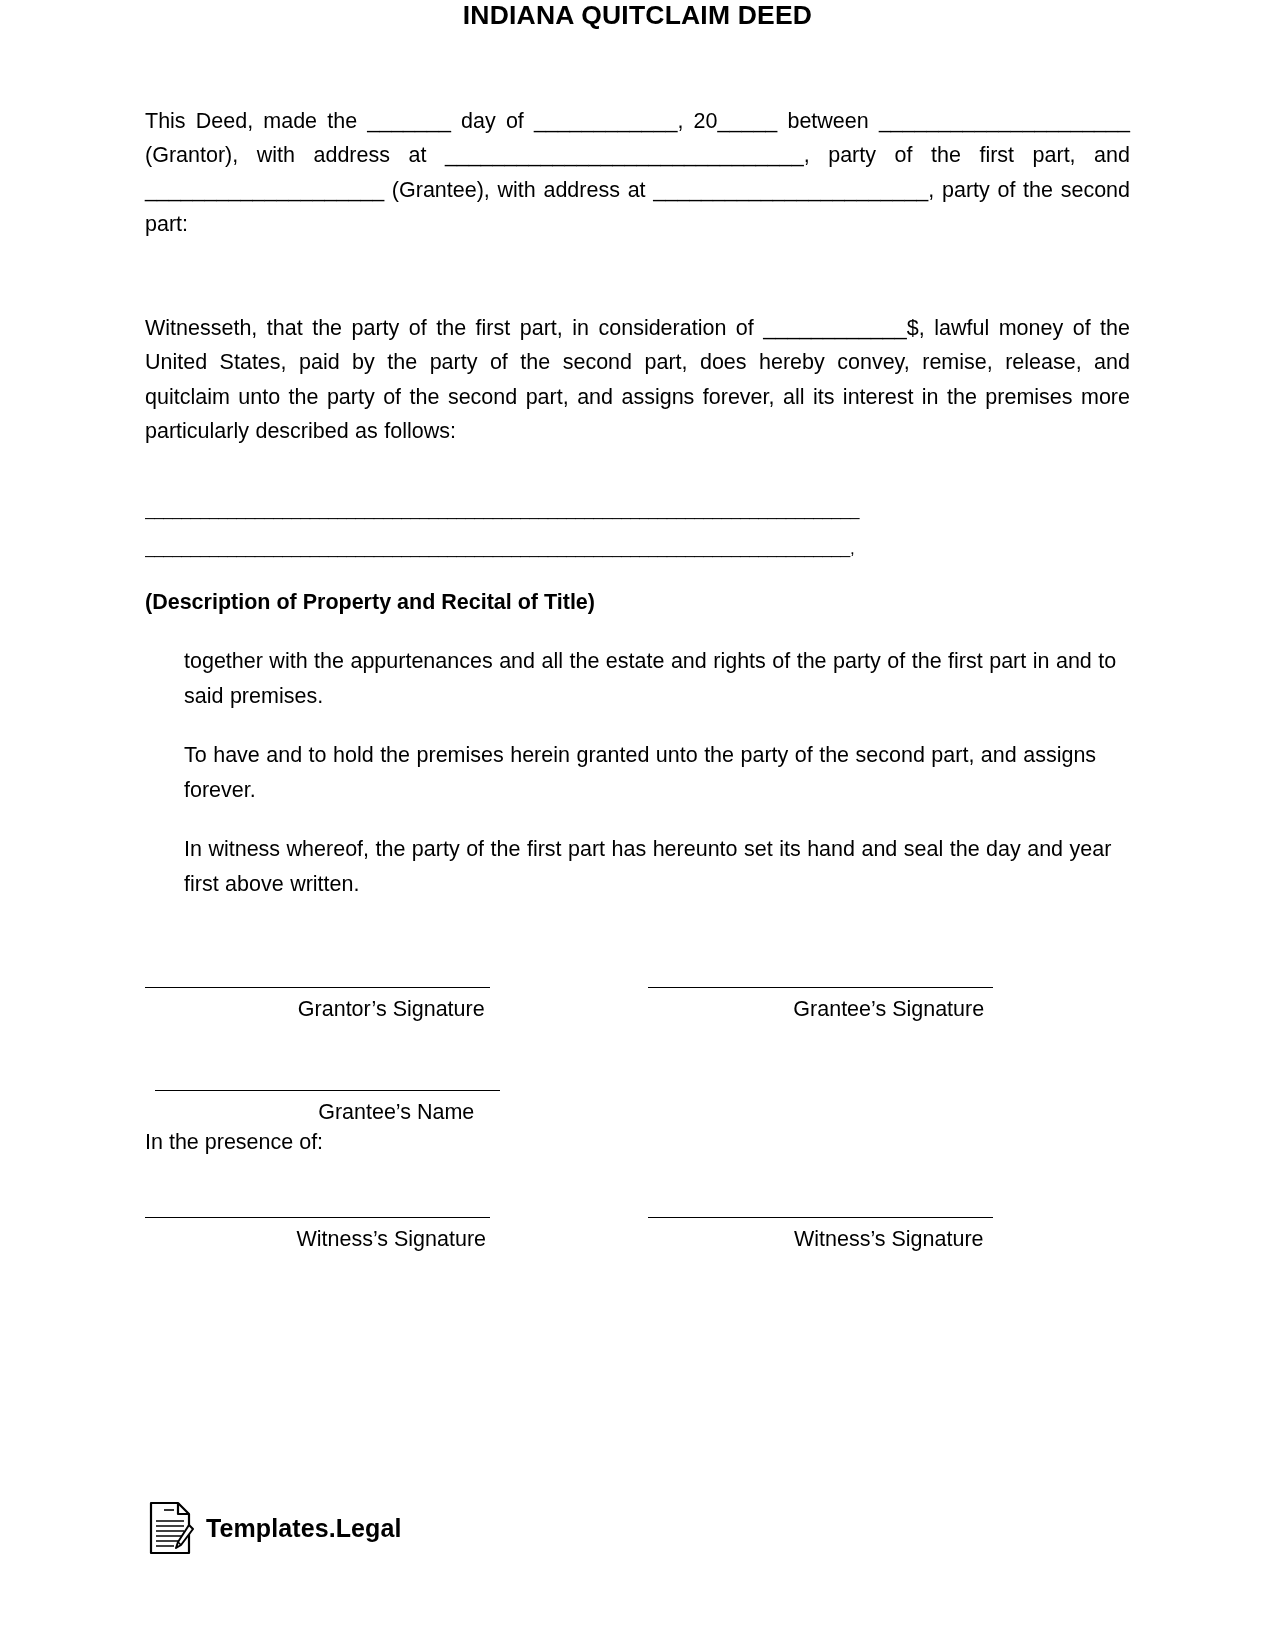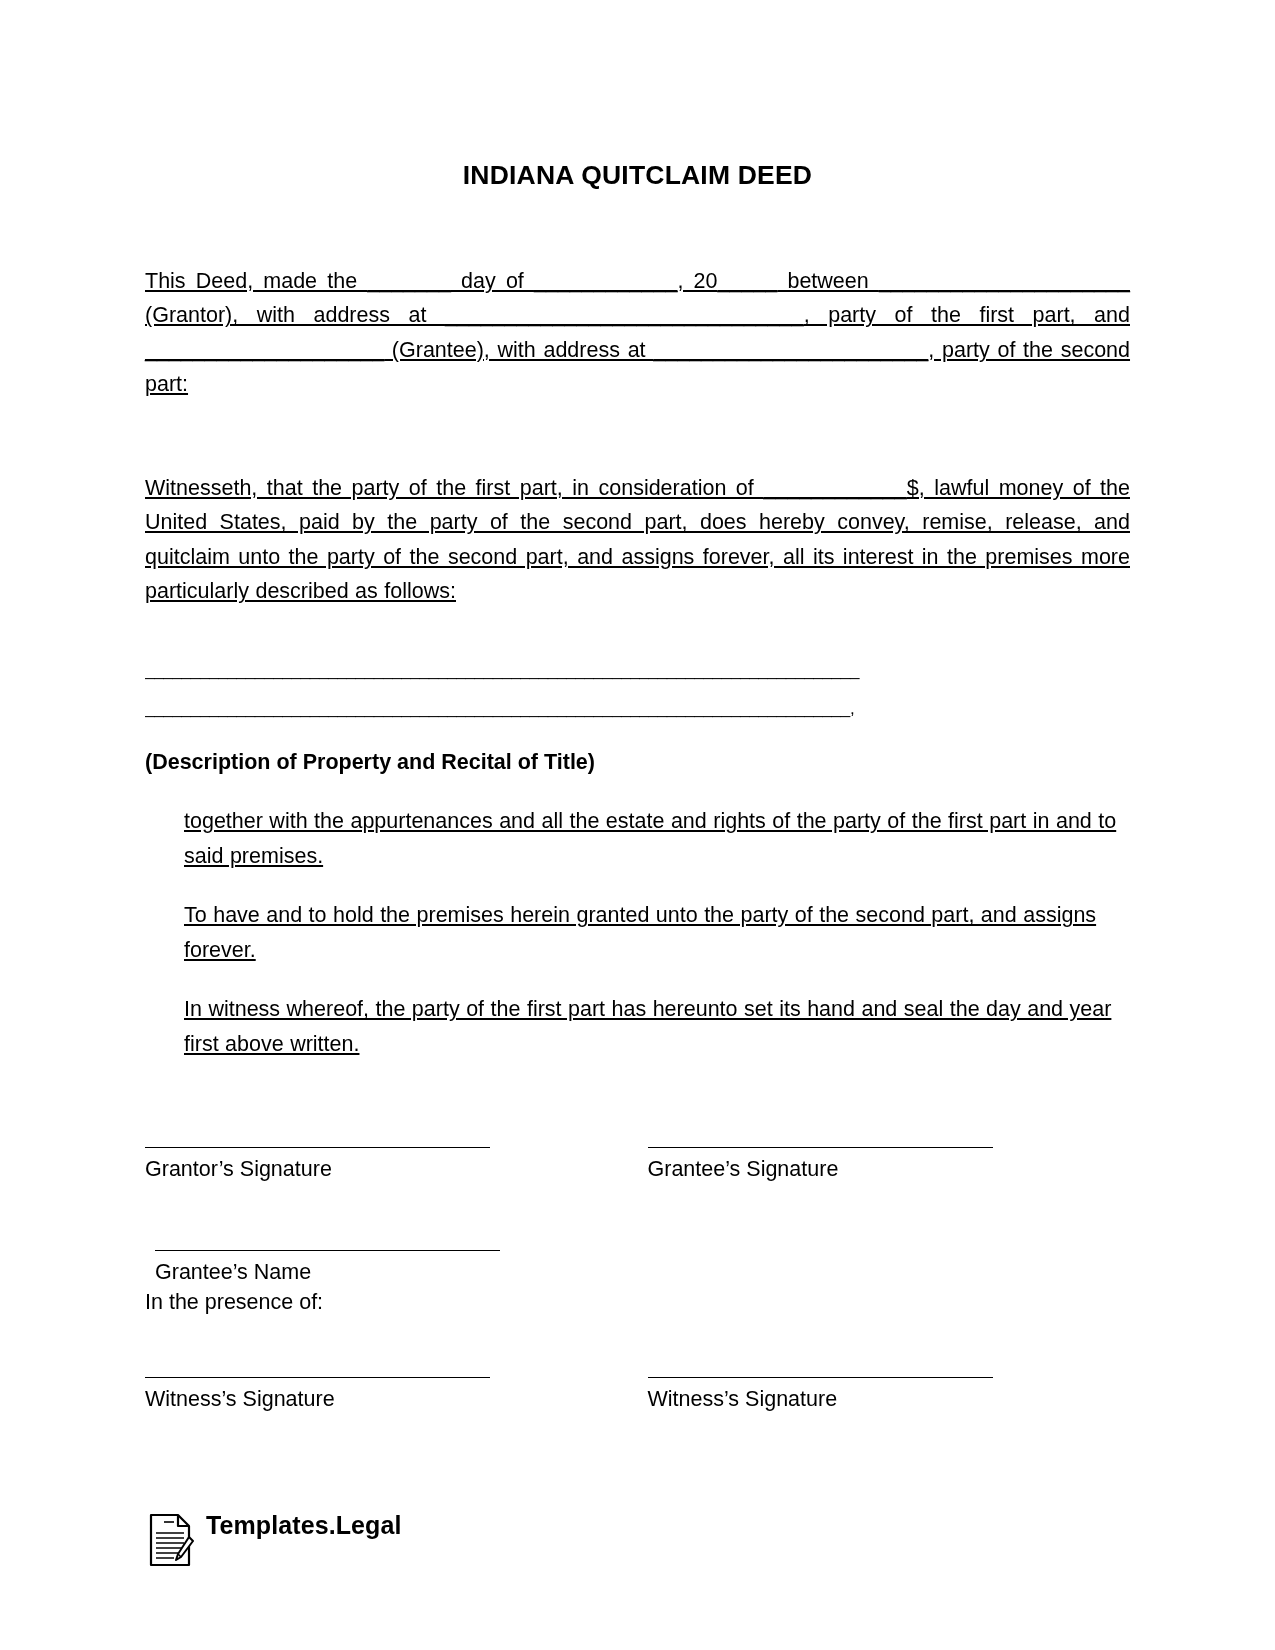--- a/index.html
+++ b/index.html
@@ -23,34 +23,32 @@
     box-sizing: border-box;
     padding: 0 145px;
   }
 
   
   .doc-title {
     text-align: center;
     font-size: 26.5px;
     font-weight: bold;
     letter-spacing: 0.2px;
-    margin: 12px;
-    padding-top: 148px;
+    margin: 0;
     line-height: 1.2;
   }
 
   
   .para {
     font-size: 21.5px;
     line-height: 34.5px;
     text-align: justify;
     text-justify: inter-word;
     margin: 0;
     word-spacing: 0.5px;
-    text-decoration: underline;
   }
   .para.left {
     text-align: left;
   }
 
   .block-1 { margin-top: 72px; }
   .block-2 { margin-top: 69px; }
 
   .para-gap { margin-top: 25px; margin-left: 39px; }
 
@@ -93,36 +91,37 @@
   .sig-col.right { padding-left: 10px; }
   .sig-rule {
     width: 345px;
     border-bottom: 1.6px solid #000;
     height: 0;
   }
   .sig-label {
     font-size: 21.5px;
     line-height: 30px;
     padding-top: 6px;
+    text-align: center;
   }
   .row-gap-a { margin-top: 66px; }
   .row-gap-b { margin-top: 60px; }
 
   .presence {
     font-size: 21.5px;
     line-height: 30px;
   }
 
   
   .footer {
     position: absolute;
     left: 148px;
     bottom: 95px;
     display: flex;
-    align-items: flex-start;
+    align-items: center;
   }
   .footer-icon {
     width: 46px;
     height: 54px;
     display: block;
   }
   .footer-text {
     font-size: 25px;
     font-weight: bold;
     letter-spacing: 0.1px;

